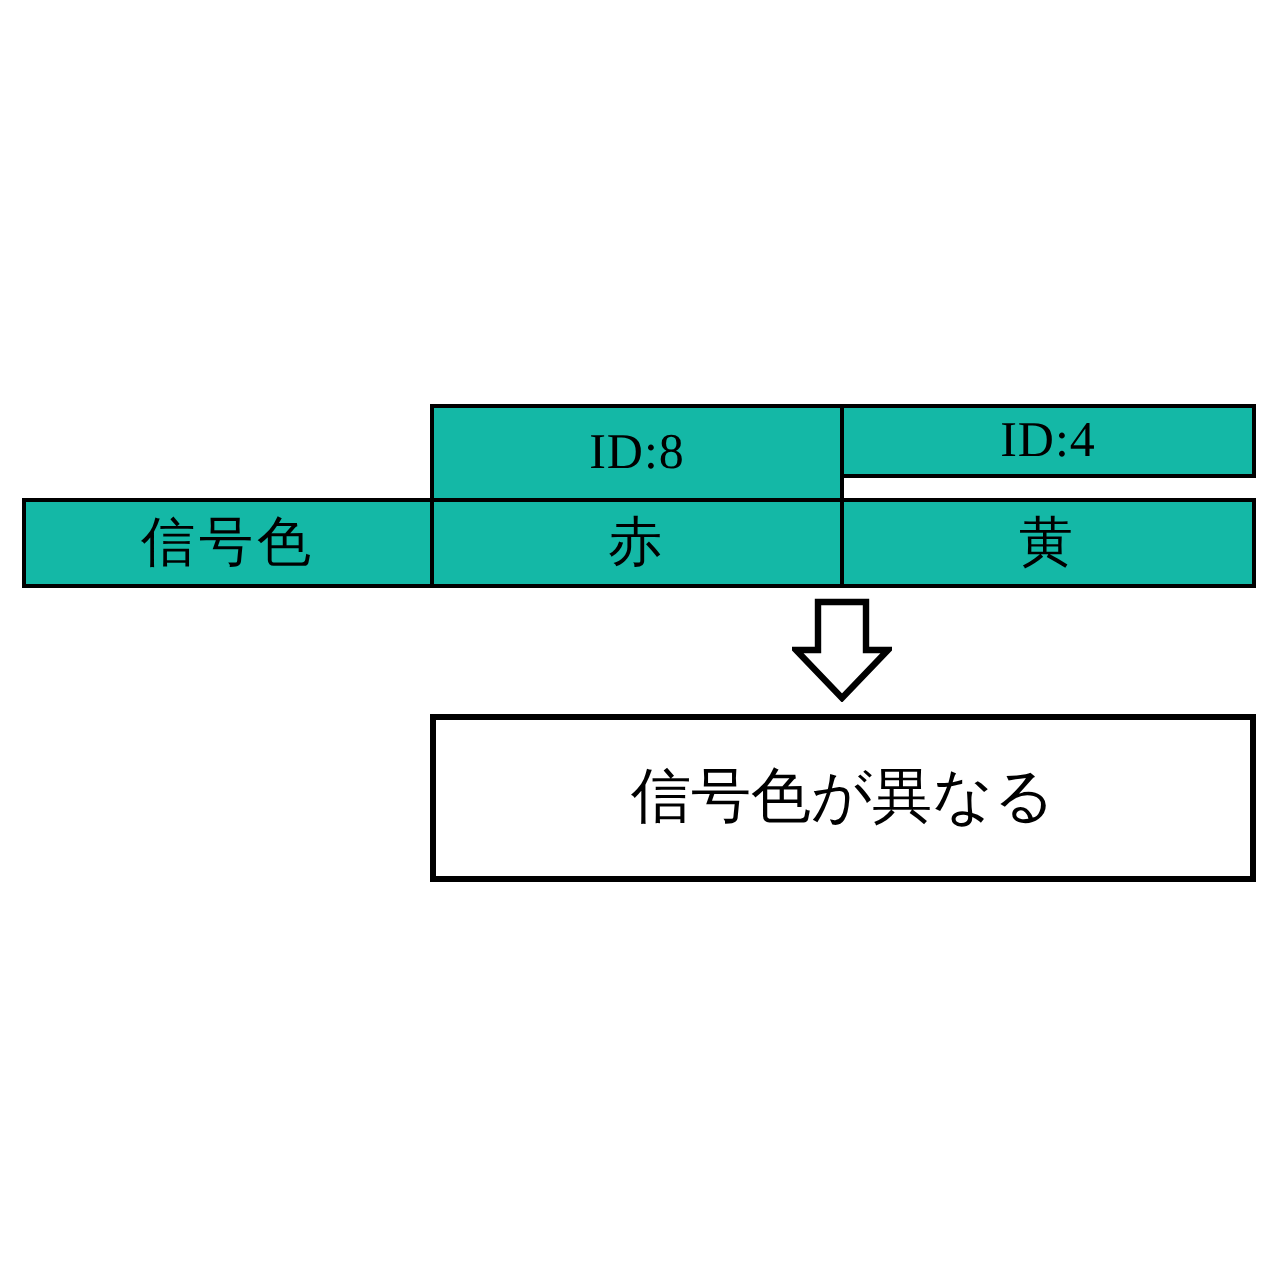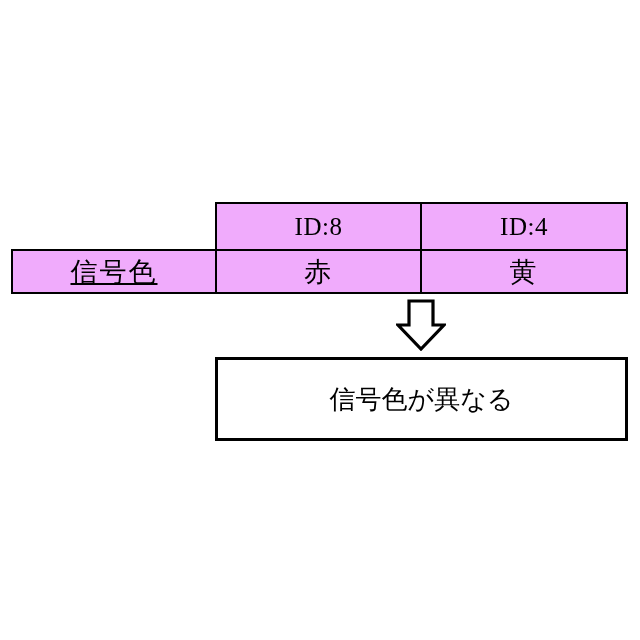--- a/index.html
+++ b/index.html
@@ -14,21 +14,21 @@
     background: #ffffff;
     overflow: hidden;
     font-family: "Liberation Sans", "DejaVu Sans", sans-serif;
     color: #000000;
   }
 
   
   .tbl-cell {
     position: absolute;
     box-sizing: border-box;
-    background: #f0abfc;
+    background: #14b8a6;
     display: flex;
     align-items: center;
     justify-content: center;
     color: #000000;
     line-height: 1;
   }
   .bordered {
     border: 2px solid #000000;
   }
 
@@ -36,29 +36,28 @@
   #hdr-id8 {
     left: 215px;
     top: 202px;
     width: 207px;
     height: 49px;
   }
   #hdr-id4 {
     left: 420px;
     top: 202px;
     width: 208px;
-    height: 49px;
+    height: 37px;
   }
   
   #cell-label {
     left: 11px;
     top: 249px;
     width: 206px;
     height: 45px;
-    text-decoration: underline;
   }
   #cell-red {
     left: 215px;
     top: 249px;
     width: 207px;
     height: 45px;
   }
   #cell-yellow {
     left: 420px;
     top: 249px;
@@ -96,21 +95,21 @@
     box-sizing: border-box;
     border: 3px solid #000000;
     background: #ffffff;
     display: flex;
     flex-direction: column;
     align-items: center;
     justify-content: center;
   }
   .result-line {
     font-family: "DejaVu Sans", "Liberation Sans", sans-serif;
-    font-size: 26px;
+    font-size: 30px;
     line-height: 1.32;
     color: #000000;
     white-space: nowrap;
     text-align: center;
   }
 </style>
 </head>
 <body>
 
 <div id="canvas">

